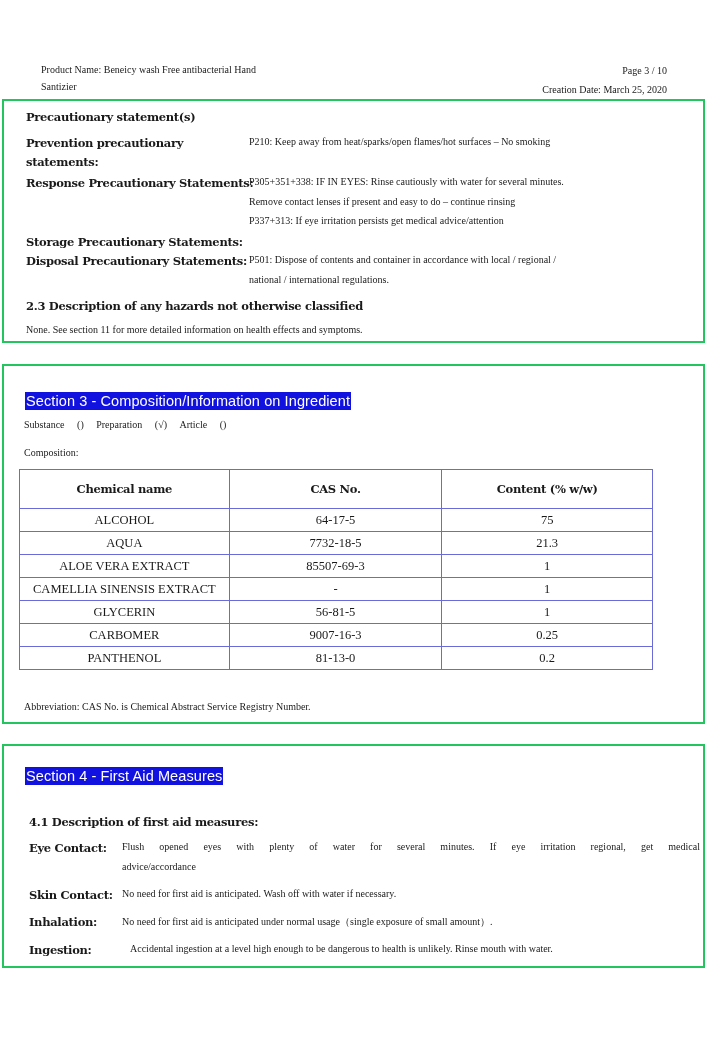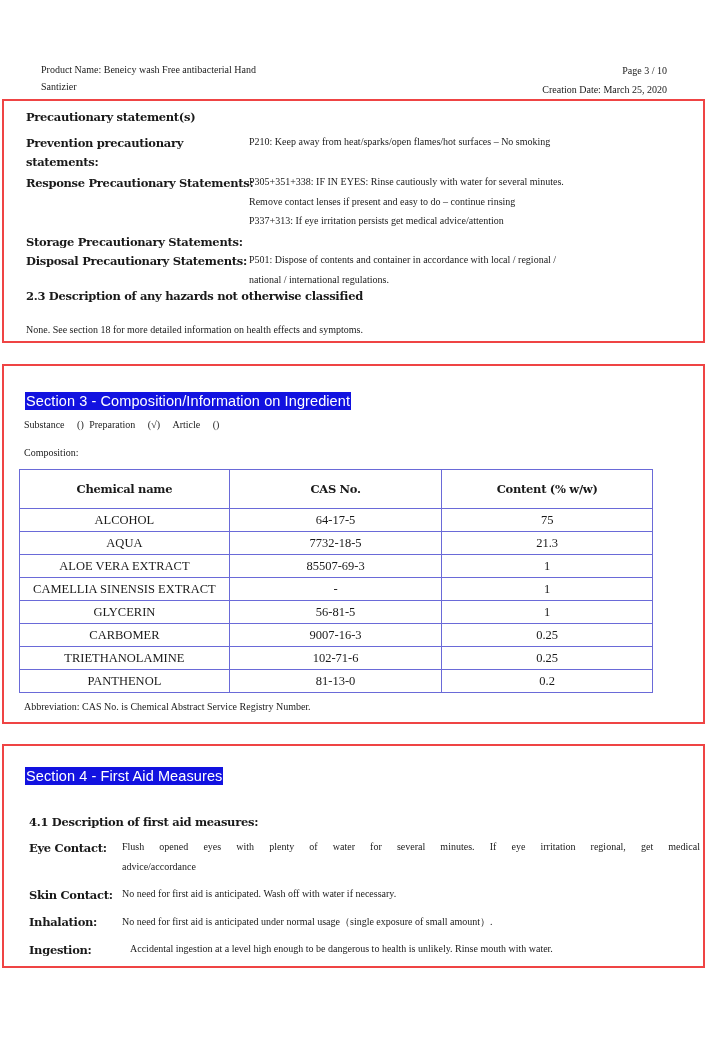--- a/index.html
+++ b/index.html
@@ -10,21 +10,21 @@
   .header-left {
     position: absolute; left: 41px; top: 61px; width: 320px;
     font-size: 12.5px; line-height: 17px;
   }
   .header-right {
     position: absolute; right: 59px; top: 61px; text-align: right;
     font-size: 12.5px; line-height: 19px;
   }
   .box {
     position: absolute; left: 2px; width: 703px;
-    border: 2px solid #ef4444; box-sizing: border-box;
+    border: 2px solid #22c55e; box-sizing: border-box;
   }
   .box1 { top: 99px; height: 244px; }
   .box2 { top: 364px; height: 360px; }
   .box3 { top: 744px; height: 224px; }
 
   .bold { font-weight: bold; font-family: "DejaVu Serif", serif; font-size: 11.5px; letter-spacing: -0.3px; }
   .txt { font-size: 10px; }
 
   .abs { position: absolute; white-space: nowrap; }
 
@@ -72,31 +72,31 @@
   <div class="abs txt" style="left:245px; top:75px;">P305+351+338: IF IN EYES: Rinse cautiously with water for several minutes.</div>
   <div class="abs txt" style="left:245px; top:95px;">Remove contact lenses if present and easy to do – continue rinsing</div>
   <div class="abs txt" style="left:245px; top:114px;">P337+313: If eye irritation persists get medical advice/attention</div>
 
   <div class="abs bold" style="left:22px; top:134px;">Storage Precautionary Statements:</div>
 
   <div class="abs bold" style="left:22px; top:153px;">Disposal Precautionary Statements:</div>
   <div class="abs txt" style="left:245px; top:153px;">P501: Dispose of contents and container in accordance with local / regional /</div>
   <div class="abs txt" style="left:245px; top:173px;">national / international regulations.</div>
 
-  <div class="abs bold" style="left:22px; top:188px;">2.3 Description of any hazards not otherwise classified</div>
-  <div class="abs txt" style="left:22px; top:223px;">None. See section 18 for more detailed information on health effects and symptoms.</div>
+  <div class="abs bold" style="left:22px; top:198px;">2.3 Description of any hazards not otherwise classified</div>
+  <div class="abs txt" style="left:22px; top:223px;">None. See section 11 for more detailed information on health effects and symptoms.</div>
 </div>
 
 <div class="box box2">
   <div class="sec-title" style="left:21px; top:26px;">Section 3 - Composition/Information on Ingredient</div>
 
   <div class="abs txt" style="left:20px; top:53px;">
     <span>Substance</span>
     <span style="margin-left:10px;">()</span>
-    <span style="margin-left:3px;">Preparation</span>
+    <span style="margin-left:10px;">Preparation</span>
     <span style="margin-left:10px;">(√)</span>
     <span style="margin-left:10px;">Article</span>
     <span style="margin-left:10px;">()</span>
   </div>
 
   <div class="abs txt" style="left:20px; top:81px;">Composition:</div>
 
   <table class="comp">
     <colgroup>
         <col class="c1">
@@ -135,25 +135,20 @@
         <td>GLYCERIN</td>
         <td>56-81-5</td>
         <td>1</td>
       </tr>
       <tr>
         <td>CARBOMER</td>
         <td>9007-16-3</td>
         <td>0.25</td>
       </tr>
       <tr>
-        <td>TRIETHANOLAMINE</td>
-        <td>102-71-6</td>
-        <td>0.25</td>
-      </tr>
-      <tr>
         <td>PANTHENOL</td>
         <td>81-13-0</td>
         <td>0.2</td>
       </tr>
     </tbody>
   </table>
 
   <div class="abs txt" style="left:20px; top:335px;">Abbreviation: CAS No. is Chemical Abstract Service Registry Number.</div>
 </div>
 

